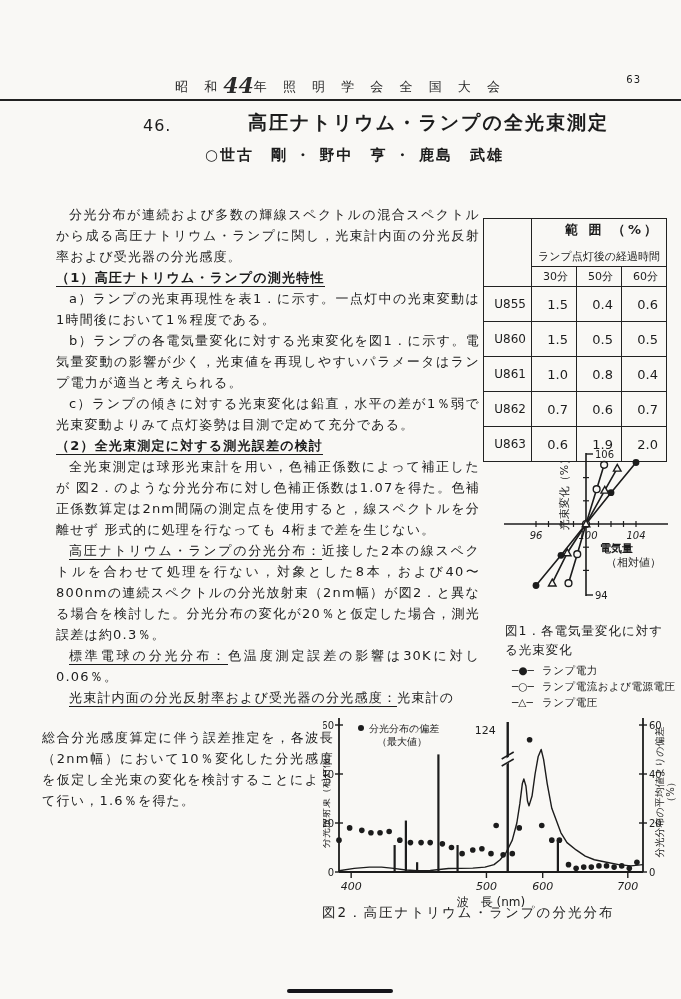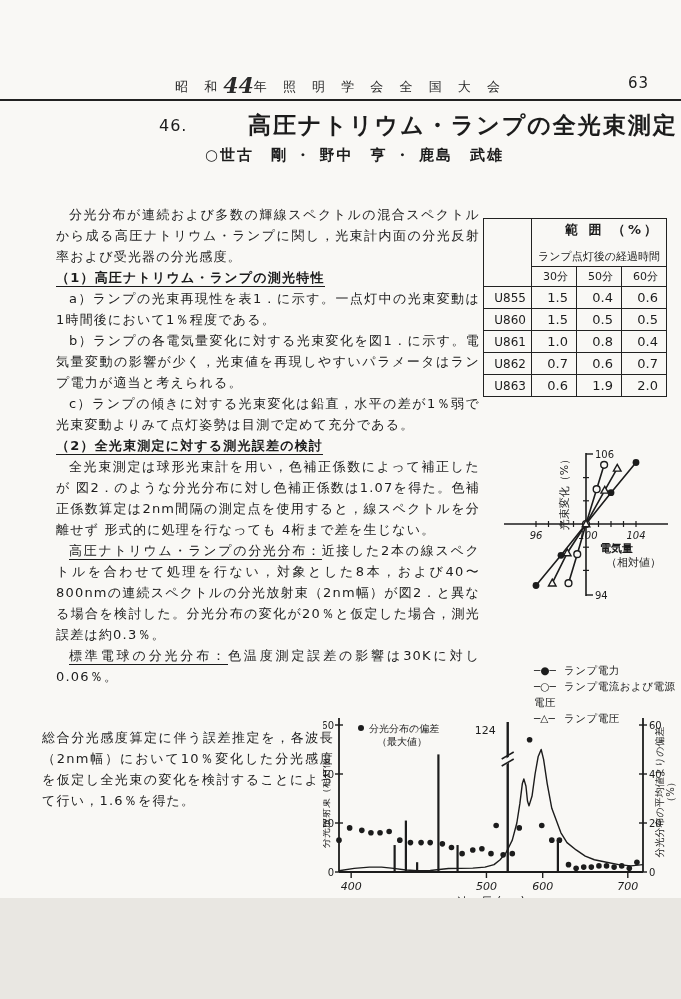--- a/index.html
+++ b/index.html
@@ -1,31 +1,31 @@
 <!DOCTYPE html>
 <html><head>
 <meta charset="utf-8">
 <style>
   * { margin:0; padding:0; box-sizing:border-box; }
   html,body { width:681px; height:999px; }
   body { font-family:"DejaVu Sans", sans-serif; background:#e9e7e2; }
-  .page { position:absolute; left:0; top:0; width:681px; height:898px;
+  .page { position:absolute; left:0; top:0; width:681px; height:999px;
           background:#f9f8f5; color:#1c1c1c; overflow:hidden; }
 
   
   .hdr-text { position:absolute; left:0; top:70px; width:100%; text-align:center;
               font-size:13px; letter-spacing:6px; color:#2a2a2a; }
   .hdr-year { font-size:22px; font-style:italic; font-weight:bold; letter-spacing:0;
               font-family:"DejaVu Serif", serif; position:relative; top:2px; }
-  .hdr-page { position:absolute; right:32px; top:74px; font-size:15px; letter-spacing:1px; }
+  .hdr-page { position:absolute; right:40px; top:74px; font-size:10px; letter-spacing:1px; }
   .hdr-rule { position:absolute; left:0; top:99px; width:681px; height:2px; background:#222; }
 
   
-  .t-num { position:absolute; left:143px; top:116px; font-size:16px; letter-spacing:1px;margin-left:16px; }
-  .t-title { position:absolute; left:248px; top:110px; font-size:23px; font-weight:bold;
+  .t-num { position:absolute; left:143px; top:116px; font-size:16px; letter-spacing:1px; }
+  .t-title { position:absolute; left:248px; top:110px; font-size:19px; font-weight:bold;
              letter-spacing:2px; }
   .t-authors { position:absolute; left:205px; top:146px; font-size:15px; font-weight:bold;
                letter-spacing:2px; }
   .t-affil { position:absolute; left:230px; top:172px; font-size:12px; letter-spacing:2px; }
   .t-affil span.gap { display:inline-block; width:86px; }
 
   
   .col-wide { position:absolute; left:56px; top:204px; width:424px; }
   .col-narrow { position:absolute; left:42px; top:727px; width:292px; }
   .para { font-size:13px; line-height:21px; letter-spacing:1.2px; text-align:justify; }
@@ -35,29 +35,29 @@
 
   
   .tbl { position:absolute; left:483px; top:218px; border-collapse:collapse;
          font-size:12.5px; }
   .tbl th, .tbl td { border:1.6px solid #222; text-align:right; padding:2px 6px; }
   .tbl .hd-main { font-size:13px; letter-spacing:3px; font-weight:bold; }
   .tbl .hd-sub { display:block; font-size:11px; letter-spacing:0; font-weight:normal;
                  margin-top:10px; }
   .tbl .hd-col { font-size:11px; font-weight:normal; padding:2px 8px; }
   .tbl td { padding:3px 8px; font-size:13px; }
-  .tbl th.rowid { font-weight:normal; font-size:12px; padding:3px 5px; }
+  .tbl th.rowid { font-weight:normal; font-size:12px; padding:10px 5px; }
   .tbl-cap { position:absolute; left:489px; top:372px; width:186px; font-size:12.5px;
              line-height:19px; letter-spacing:1px; white-space:pre-line; }
 
   
   .fig1-svg { position:absolute; left:496px; top:442px; }
   .fig1-cap { position:absolute; left:505px; top:621px; width:162px; font-size:12.5px;
               line-height:19px; letter-spacing:1px; }
-  .fig1-legend { position:absolute; left:512px; top:662px; font-size:10.5px;margin-left:22px; }
+  .fig1-legend { position:absolute; left:512px; top:662px; font-size:10.5px; }
   .fig1-legend .item { line-height:16px; letter-spacing:0.5px; }
   .fig1-legend .mk { display:inline-block; width:30px; letter-spacing:0; }
   .fig2-svg { position:absolute; left:323px; top:710px; }
   .fig2-cap { position:absolute; left:322px; top:904px; font-size:13.5px;
               letter-spacing:2px; }
 
   .artifact-bottom { position:absolute; left:287px; top:989px; width:106px; height:4px;
                      background:#15151a; border-radius:2px; }
   svg text { font-family:"DejaVu Sans", sans-serif; fill:#1c1c1c; }
 </style>
@@ -77,20 +77,21 @@
   <div class="col-wide">
       <div class="para indent">分光分布が連続および多数の輝線スペクトルの混合スペクトルから成る高圧ナトリウム・ランプに関し，光束計内面の分光反射率および受光器の分光感度。</div>
       <div class="para heading"><span class="ul">（1）高圧ナトリウム・ランプの測光特性</span></div>
       <div class="para indent">a）ランプの光束再現性を表1．に示す。一点灯中の光束変動は1時間後において1％程度である。</div>
       <div class="para indent">b）ランプの各電気量変化に対する光束変化を図1．に示す。電気量変動の影響が少く，光束値を再現しやすいパラメータはランプ電力が適当と考えられる。</div>
       <div class="para indent">c）ランプの傾きに対する光束変化は鉛直，水平の差が1％弱で光束変動よりみて点灯姿勢は目測で定めて充分である。</div>
       <div class="para heading"><span class="ul">（2）全光束測定に対する測光誤差の検討</span></div>
       <div class="para indent">全光束測定は球形光束計を用い，色補正係数によって補正したが 図2．のような分光分布に対し色補正係数は1.07を得た。色補正係数算定は2nm間隔の測定点を使用すると，線スペクトルを分離せず 形式的に処理を行なっても 4桁まで差を生じない。</div>
       <div class="para indent"><span class="ul">高圧ナトリウム・ランプの分光分布：</span>近接した2本の線スペクトルを合わせて処理を行ない，対象とした8本，および40〜800nmの連続スペクトルの分光放射束（2nm幅）が図2．と異なる場合を検討した。分光分布の変化が20％と仮定した場合，測光誤差は約0.3％。</div>
       <div class="para indent"><span class="ul">標準電球の分光分布：</span>色温度測定誤差の影響は30Kに対し0.06％。</div>
+      <div class="para indent"><span class="ul">光束計内面の分光反射率および受光器の分光感度：</span>光束計の</div>
     </div>
   <div class="col-narrow">
       <div class="para">総合分光感度算定に伴う誤差推定を，各波長（2nm幅）において10％変化した分光感度を仮定し全光束の変化を検討することによって行い，1.6％を得た。</div>
     </div>
 
   <table class="tbl">
     <thead>
       <tr>
         <th rowspan="2" style="width:48px"></th>
         <th colspan="3">
@@ -176,20 +177,21 @@
       <circle cx="90" cy="82" r="3.4" fill="#f9f8f5" stroke="#1c1c1c" stroke-width="1.4"></circle>
       <circle cx="100.62499999999993" cy="47.2" r="3.4" fill="#f9f8f5" stroke="#1c1c1c" stroke-width="1.4"></circle>
       <circle cx="108.12500000000003" cy="22.840000000000067" r="3.4" fill="#f9f8f5" stroke="#1c1c1c" stroke-width="1.4"></circle>
       <polyline points="56.249999999999964,141.15999999999994 71.25,111 90,82 108.75,48.359999999999935 121.25,26.320000000000036" fill="none" stroke="#1c1c1c" stroke-width="1.6"></polyline>
       <path d="M 56.249999999999964 137.15999999999994 L 60.04999999999996 143.95999999999995 L 52.44999999999997 143.95999999999995 Z" fill="#f9f8f5" stroke="#1c1c1c" stroke-width="1.4"></path>
       <path d="M 71.25 107 L 75.05 113.8 L 67.45 113.8 Z" fill="#f9f8f5" stroke="#1c1c1c" stroke-width="1.4"></path>
       <path d="M 90 78 L 93.8 84.8 L 86.2 84.8 Z" fill="#f9f8f5" stroke="#1c1c1c" stroke-width="1.4"></path>
       <path d="M 108.75 44.359999999999935 L 112.55 51.15999999999993 L 104.95 51.15999999999993 Z" fill="#f9f8f5" stroke="#1c1c1c" stroke-width="1.4"></path>
       <path d="M 121.25 22.320000000000036 L 125.05 29.120000000000037 L 117.45 29.120000000000037 Z" fill="#f9f8f5" stroke="#1c1c1c" stroke-width="1.4"></path>
     </svg>
+  <div class="fig1-cap">図1．各電気量変化に対する光束変化</div>
   <div class="fig1-legend">
       <div class="item"><span class="mk">─●─</span><span>ランプ電力</span></div>
       <div class="item"><span class="mk">─○─</span><span>ランプ電流および電源電圧</span></div>
       <div class="item"><span class="mk">─△─</span><span>ランプ電圧</span></div>
     </div>
 
   <svg class="fig2-svg" width="357" height="200" viewBox="0 0 357 200">
       <line x1="16" y1="8" x2="16" y2="162" stroke="#1c1c1c" stroke-width="1.8"></line>
       <line x1="16" y1="162" x2="320" y2="162" stroke="#1c1c1c" stroke-width="1.8"></line>
       <line x1="320" y1="8" x2="320" y2="162" stroke="#1c1c1c" stroke-width="1.8"></line>

